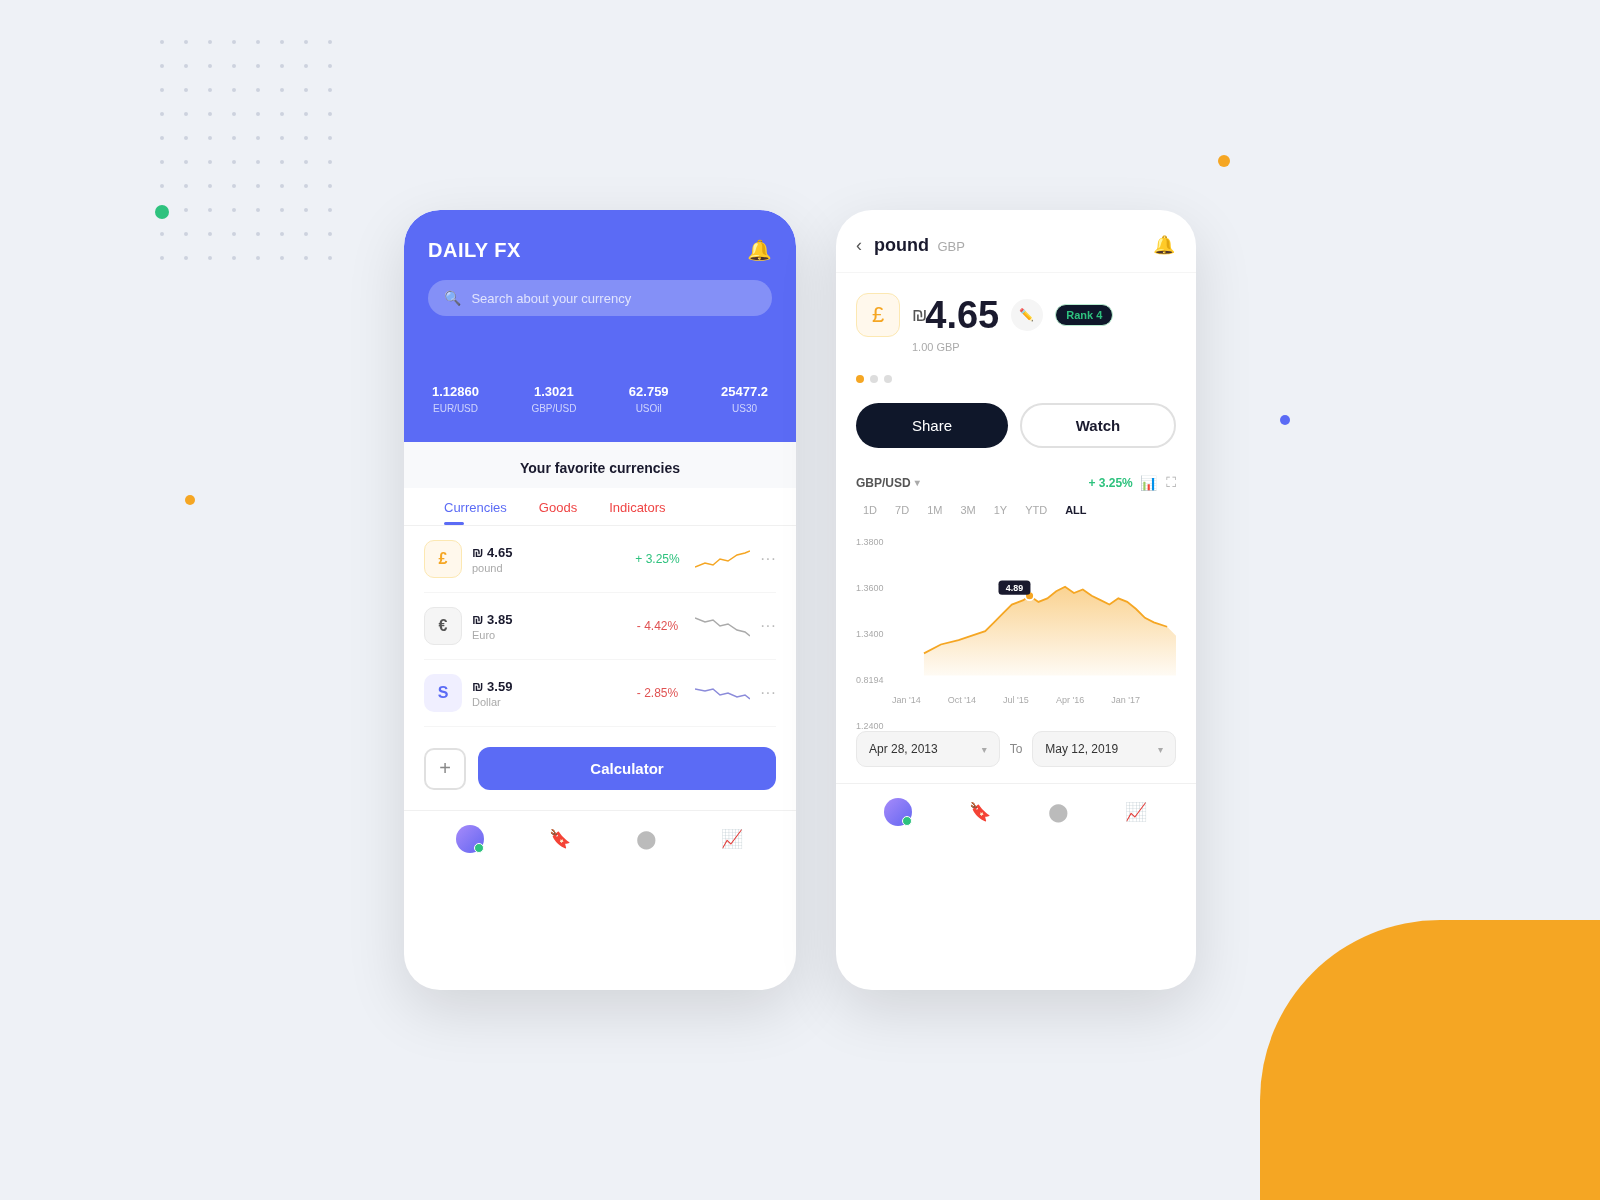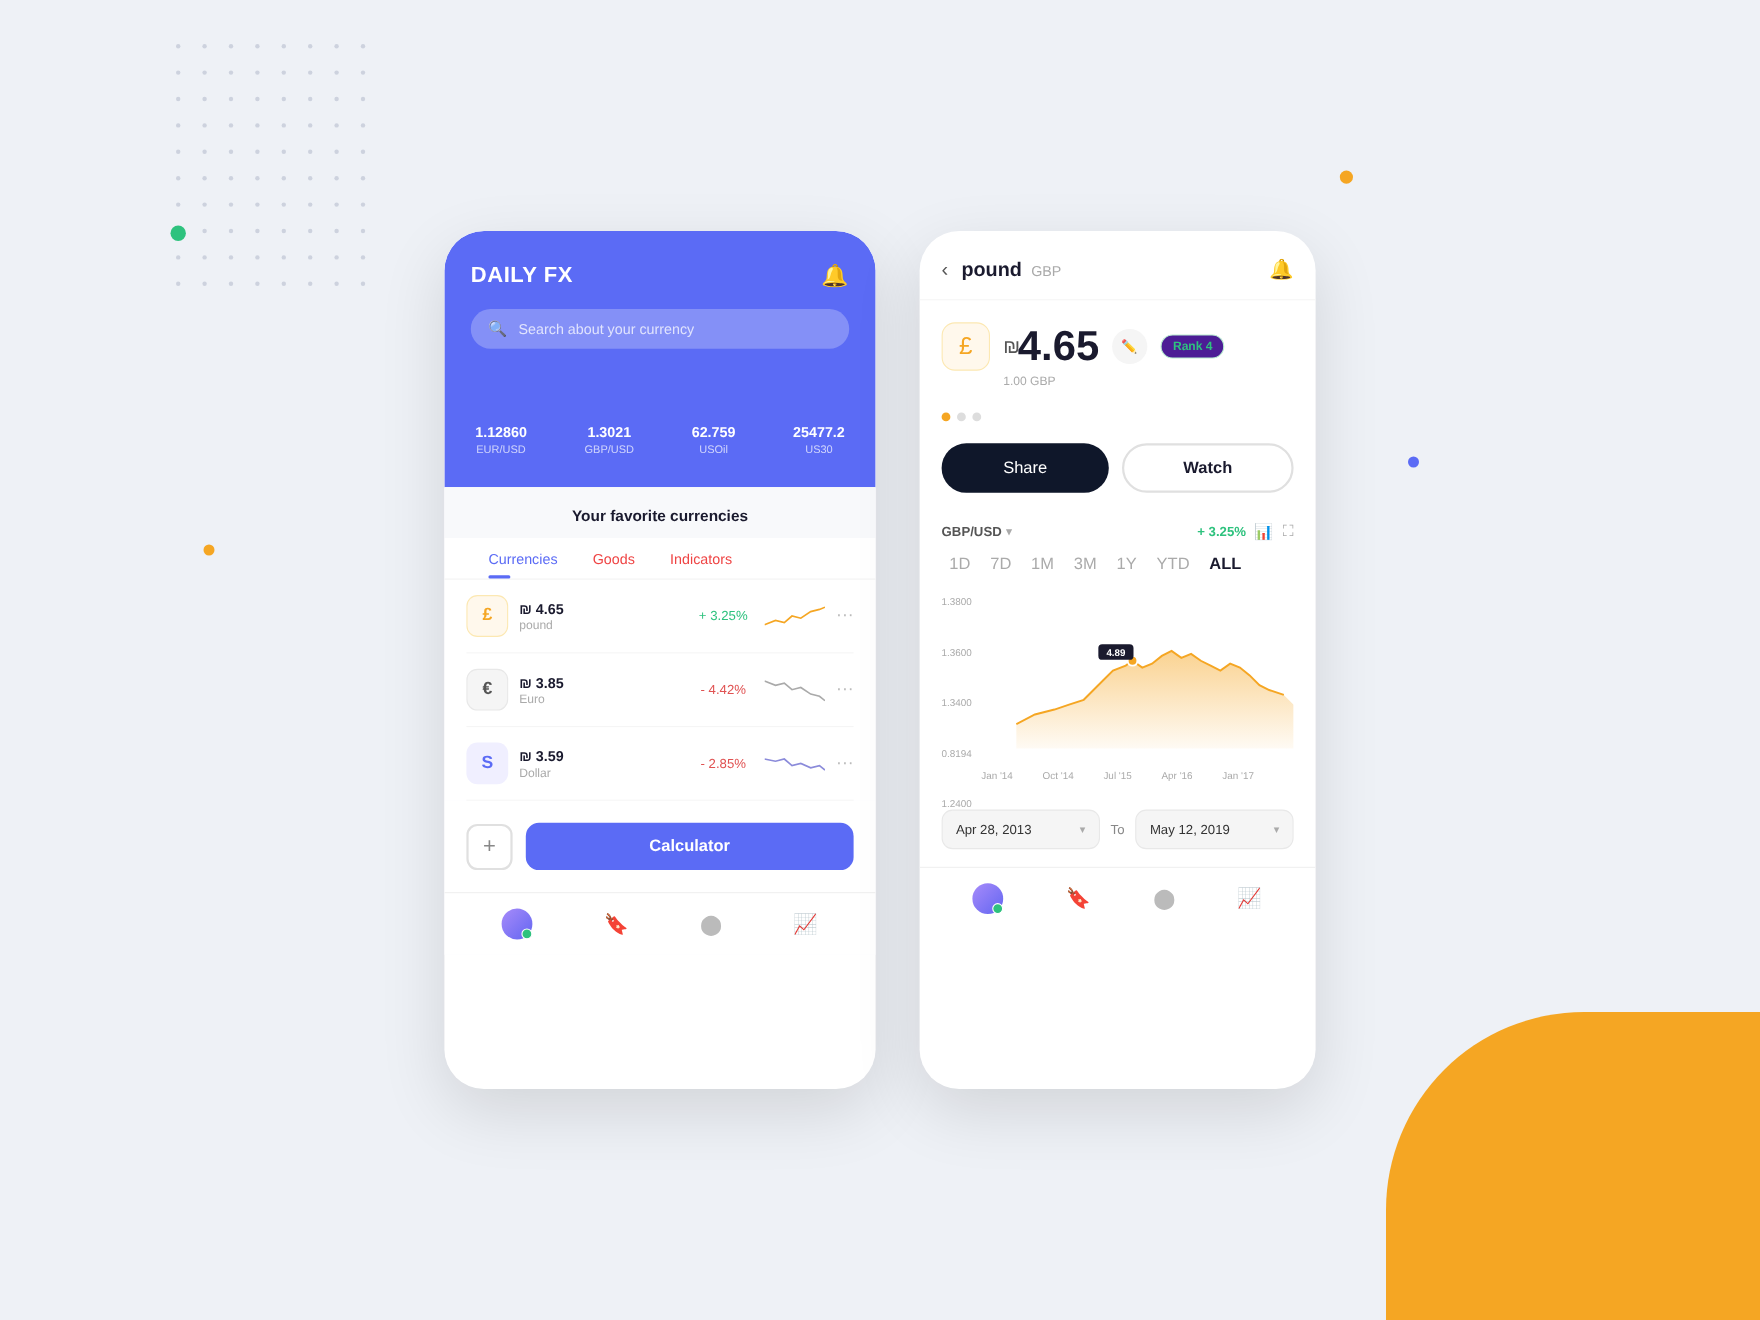--- a/index.html
+++ b/index.html
@@ -407,21 +407,21 @@
       border-radius: 50%;
       display: flex;
       align-items: center;
       justify-content: center;
       font-size: 12px;
       color: #888;
       cursor: pointer;
     }
 
     .rank-badge {
-      background: #4c1d95;
+      background: #0f172a;
       color: #2ec27e;
       font-size: 11px;
       font-weight: 600;
       padding: 4px 10px;
       border-radius: 20px;
       border: 1px solid #b8edd0;
     }
 
     .base-currency {
       font-size: 11px;
@@ -508,21 +508,21 @@
     }
 
     .time-filters {
       display: flex;
       gap: 4px;
       margin-bottom: 10px;
     }
 
     .time-btn {
       padding: 3px 7px;
-      font-size: 15px;
+      font-size: 11px;
       color: #aaa;
       background: transparent;
       border: none;
       cursor: pointer;
       border-radius: 4px;
     }
 
     .time-btn.active {
       color: #1a1a2e;
       font-weight: 700;

